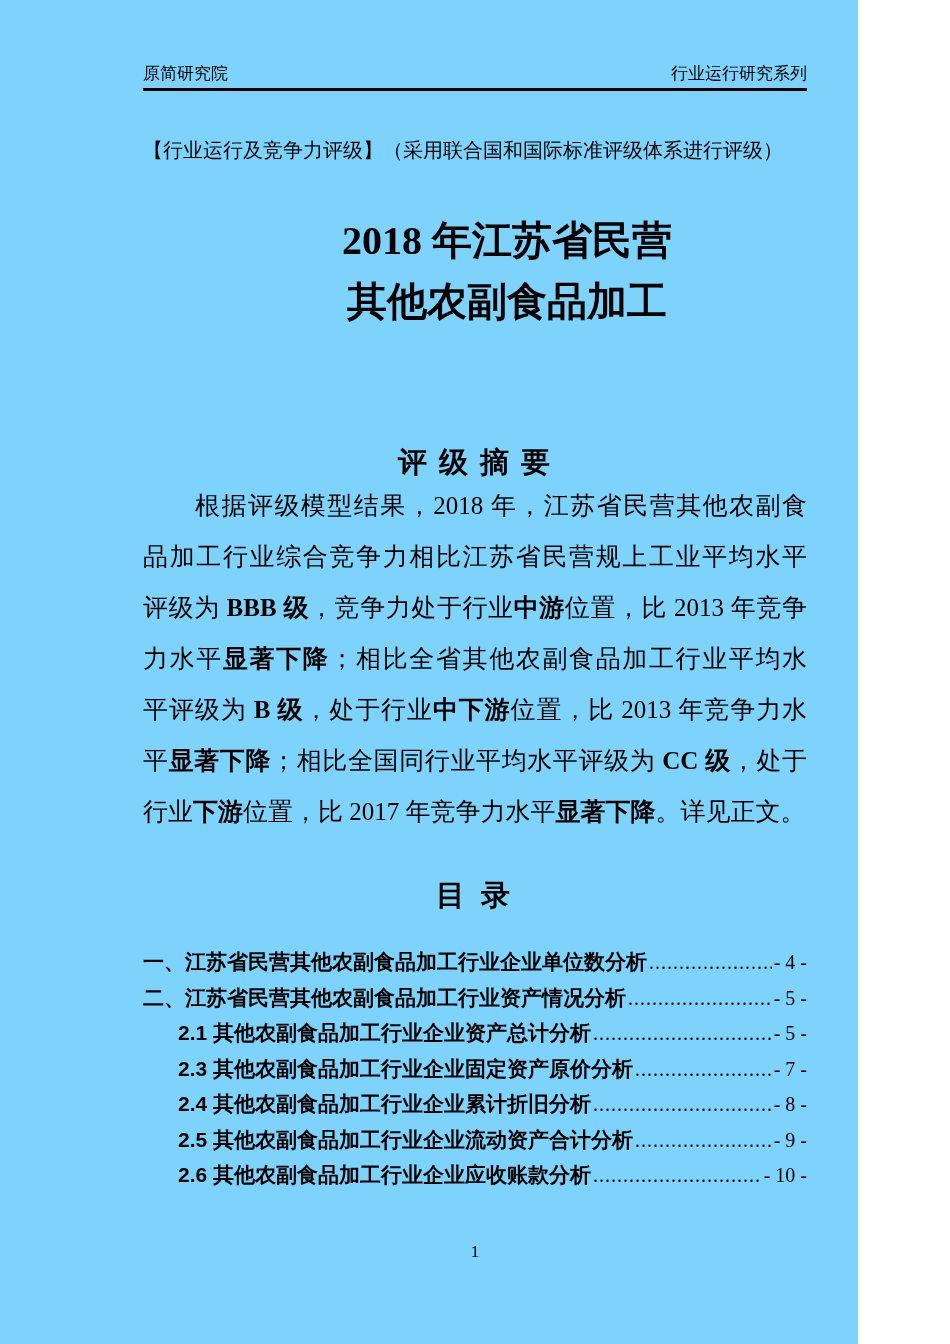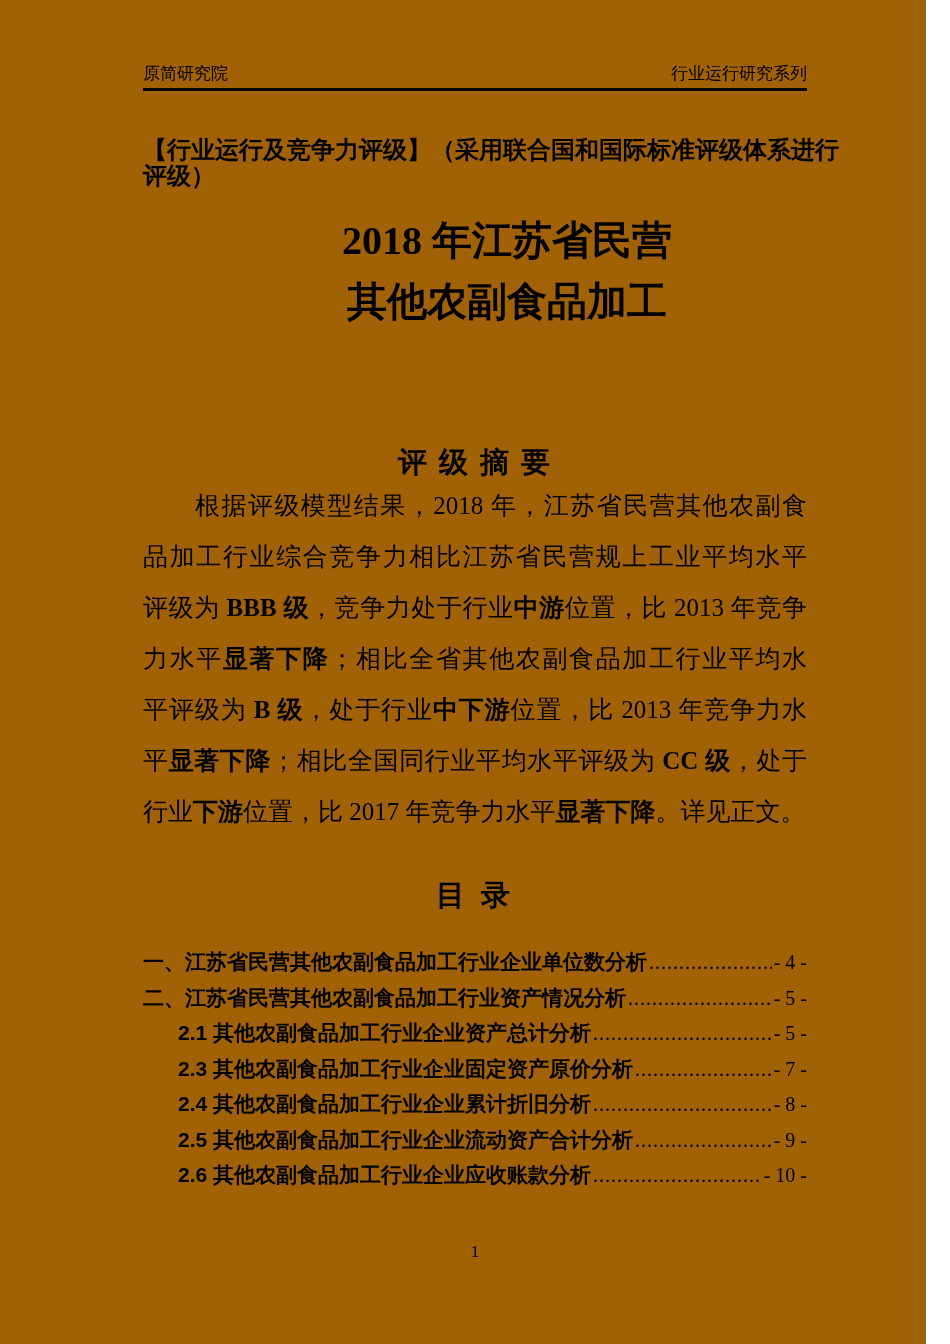--- a/index.html
+++ b/index.html
@@ -1,30 +1,30 @@
 <!DOCTYPE html>
 <html><head>
 <meta charset="utf-8">
 <style>
   * { margin:0; padding:0; box-sizing:border-box; }
   html,body { width:950px; height:1344px; background:#ffffff; color:#000;
               font-family:"Liberation Serif","DejaVu Serif",serif; }
-  .page { position:relative; width:926px; height:1344px; background:#a16207; overflow:hidden; }
+  .page { position:relative; width:858px; height:1344px; background:#7dd3fc; overflow:hidden; }
 
   
   .header { position:absolute; top:64px; left:143px; width:664px;
             display:flex; justify-content:space-between; align-items:flex-end;
             font-family:"Liberation Sans","DejaVu Sans",sans-serif;
             font-size:17px; line-height:20px;
             border-bottom:3px solid #000; padding-bottom:4px; }
 
   
   .subtitle { position:absolute; top:137px; left:143px; width:700px;
               font-family:"Liberation Sans","DejaVu Sans",sans-serif;
-              font-weight:bold; font-size:24px; line-height:26px; }
+              font-weight:normal; font-size:20px; line-height:26px; }
 
   
   .title { position:absolute; top:210px; left:0; width:950px; text-align:center;
            font-weight:bold; font-size:40px; line-height:61px;
            font-family:"Liberation Serif","DejaVu Serif",serif;margin-left:32px; }
 
   
   .summary-heading { position:absolute; top:443px; left:0; width:950px; text-align:center;
                      font-family:"Liberation Sans","DejaVu Sans",sans-serif;
                      font-weight:bold; font-size:29px; letter-spacing:2px; }

